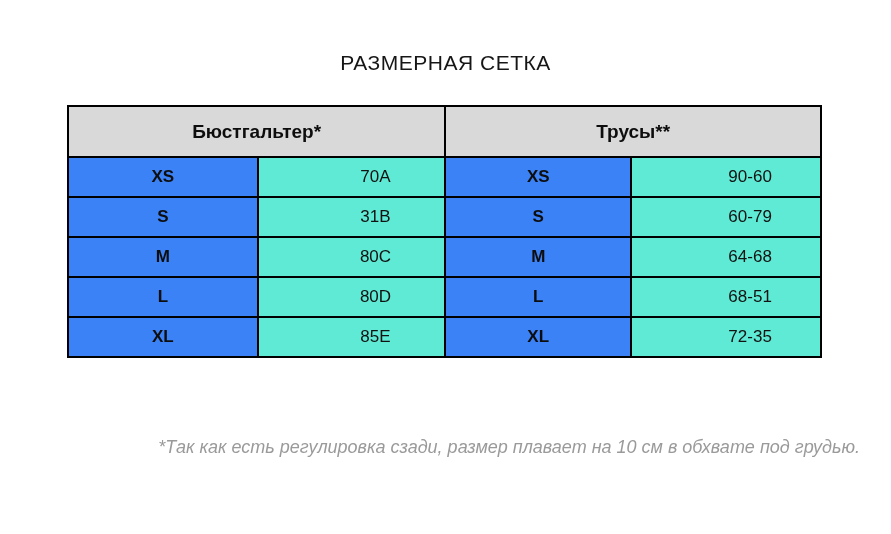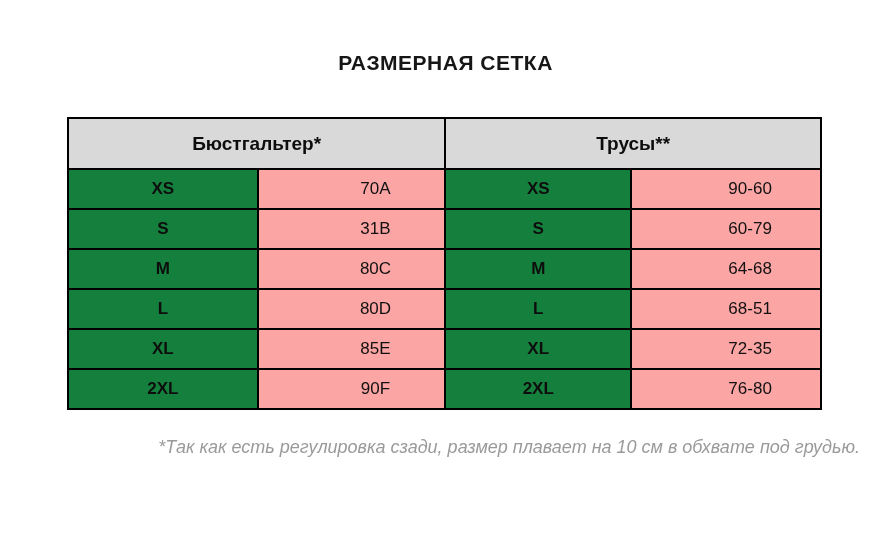--- a/index.html
+++ b/index.html
@@ -10,54 +10,53 @@
     color: #111111;
     overflow: hidden;
   }
   .page { position: relative; width: 891px; height: 534px; }
 
   .page-title {
     position: absolute;
     top: 51px; left: 0; width: 891px;
     text-align: center;
     font-size: 21px;
-    font-weight: 700;
+    font-weight: 400;
     letter-spacing: 0.5px;
     color: #161616;
   }
 
   table.size-table {
     position: absolute;
     left: 67px; top: 105px;
     width: 755px;
     border-collapse: collapse;
     table-layout: fixed;
-    margin-top: 12px;
   }
   .size-table th, .size-table td {
     border: 2px solid #000000;
     text-align: center;
     vertical-align: middle;
     overflow: hidden;
   }
   .size-table th.group-header {
     height: 51px;
     background: #d9d9d9;
     font-size: 19px;
     font-weight: 700;
     color: #0d0d0d;
   }
   .size-table td { height: 40px; font-size: 17px; }
   .size-table td.size-label {
-    background: #15803d;
+    background: #3b82f6;
     font-weight: 700;
     color: #0d0d0d;
   }
   .size-table td.size-value {
-    background: #fca5a5;
+    background: #5eead4;
     font-weight: 400;
     color: #111111;
     padding-left: 48px;
   }
 
   .footnotes {
     position: absolute;
     left: 70px; top: 432px;
     width: 790px;
     font-size: 18px;
@@ -111,26 +110,20 @@
         <td class="size-value">80D</td>
         <td class="size-label">L</td>
         <td class="size-value">68-51</td>
       </tr>
       <tr>
         <td class="size-label">XL</td>
         <td class="size-value">85E</td>
         <td class="size-label">XL</td>
         <td class="size-value">72-35</td>
       </tr>
-      <tr>
-        <td class="size-label">2XL</td>
-        <td class="size-value">90F</td>
-        <td class="size-label">2XL</td>
-        <td class="size-value">76-80</td>
-      </tr>
     </tbody>
   </table>
 
   <div class="footnotes">
     <p>*Так как есть регулировка сзади, размер плавает на 10 см в обхвате под грудью.</p>
   </div>
 
 </div>
 
 </body></html>

